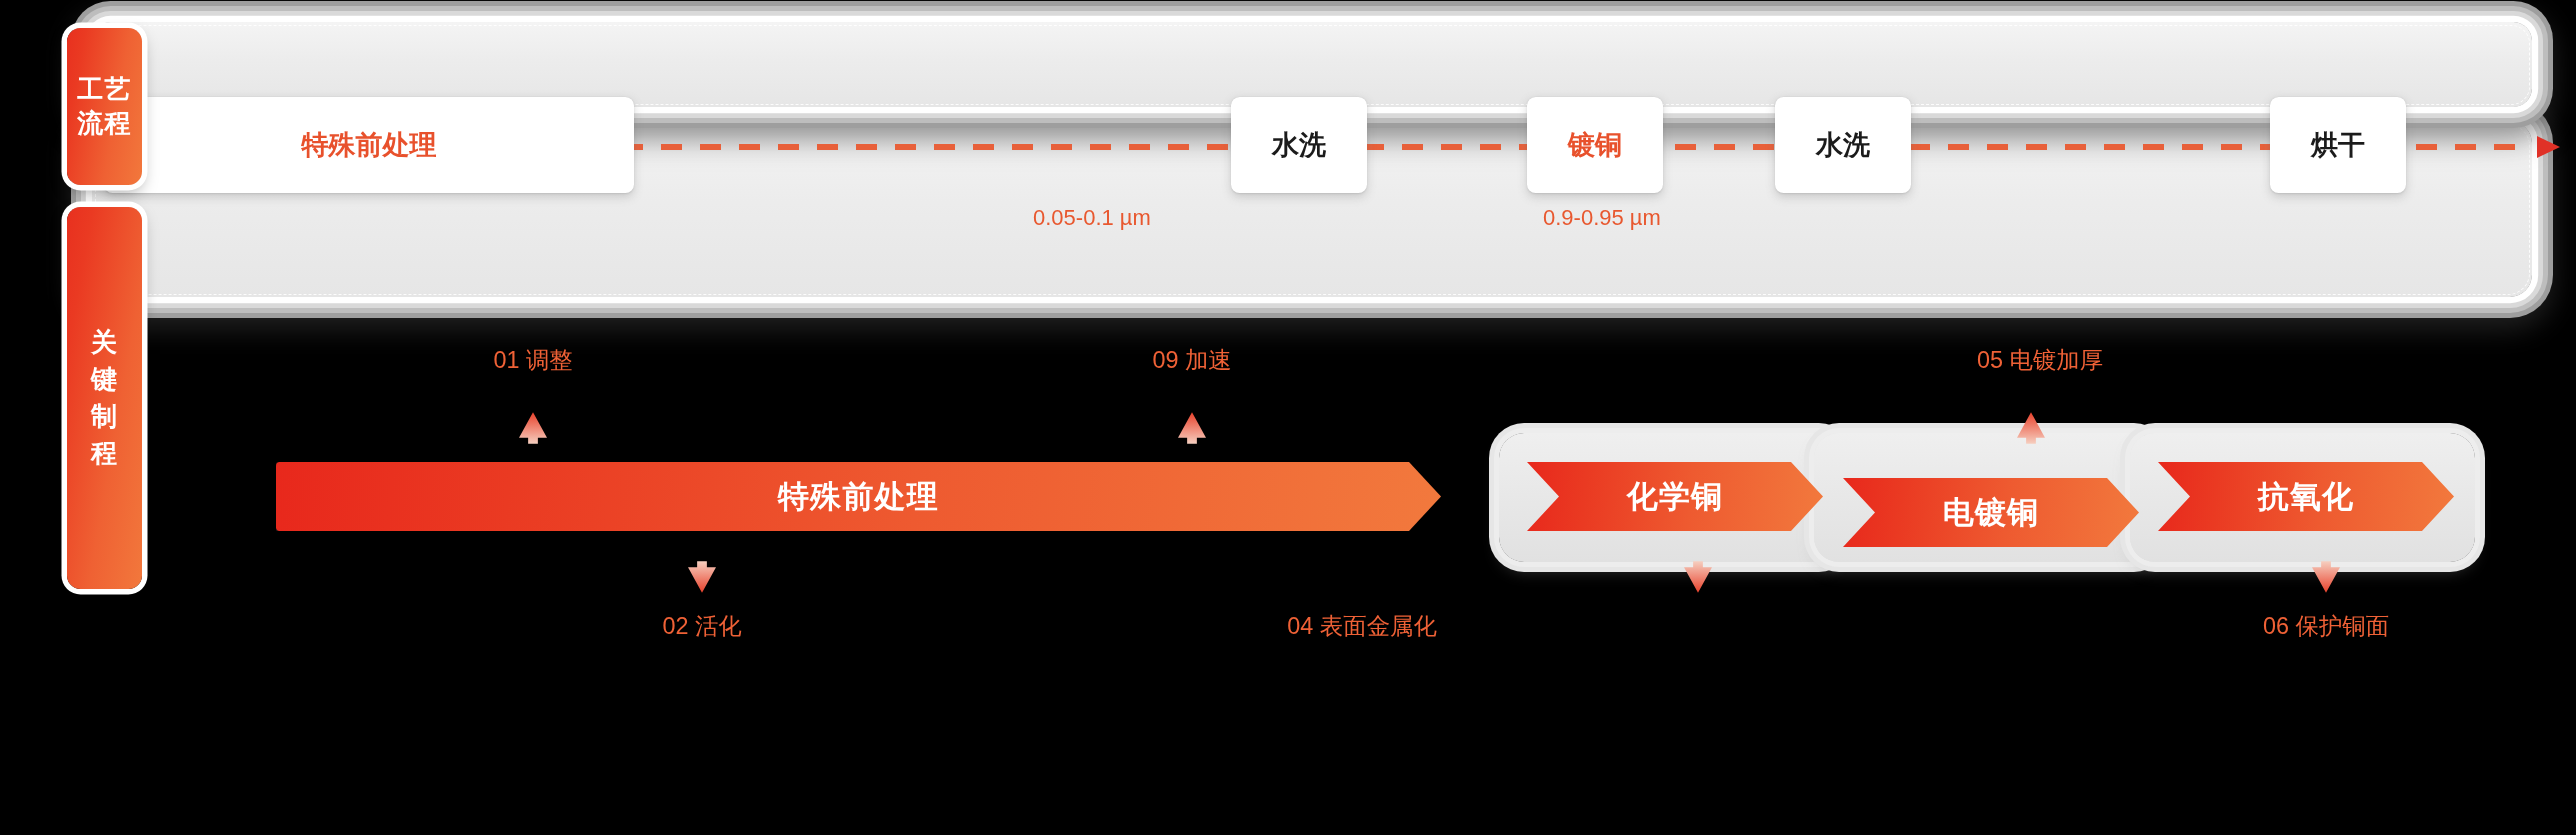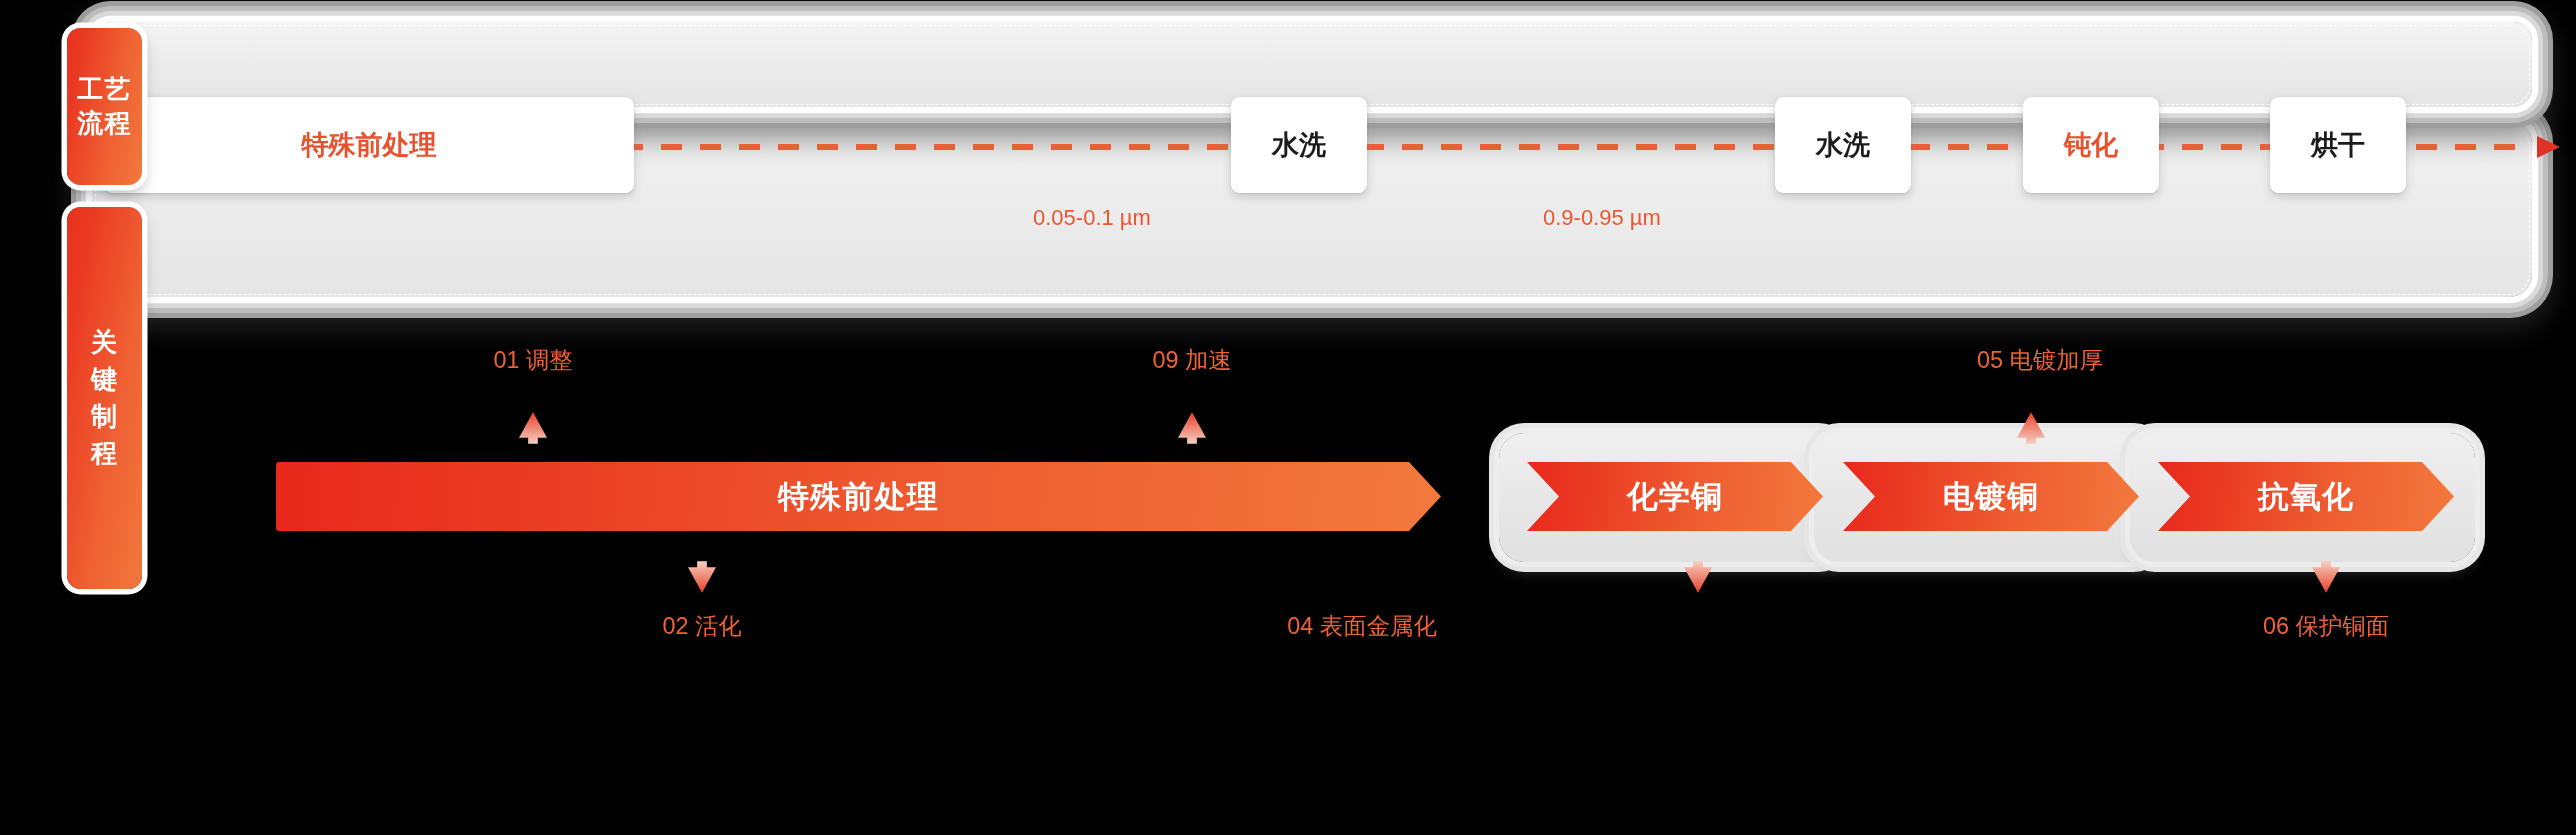--- a/index.html
+++ b/index.html
@@ -185,21 +185,21 @@
     top: 462px;
     width: 1165px;
     clip-path: polygon(0 0, calc(100% - 32px) 0, 100% 50%, calc(100% - 32px) 100%, 0 100%);
     border-radius: 3.7px 0 0 3.7px;
   }
   
   .chev.notched {
     clip-path: polygon(0 0, calc(100% - 32px) 0, 100% 50%, calc(100% - 32px) 100%, 0 100%, 32px 50%);
   }
   #chev-1 { left: 1527px; top: 462px; width: 296px; }
-  #chev-2 { left: 1843px; top: 462px; width: 296px; text-align: center; }
+  #chev-2 { left: 1843px; top: 478px; width: 296px; text-align: center; }
   #chev-3 { left: 2158px; top: 462px; width: 296px; text-align: right; }
 
   
   .chev-slot {
     position: absolute;
     top: 433px;
     height: 129px;
     border-radius: 25px;
     background: linear-gradient(180deg, #efefef 0%, #e7e7e7 55%, #e1e1e1 100%);
     box-shadow: 0 0 0 5px #ededed, 0 0 0 10px #e6e6e6, 0 8.6px 16px rgba(150,150,150,0.35);
@@ -271,29 +271,29 @@
   <div class="step-card accent" style="left:104px; width:530px;">
     <span>特殊前处理</span>
   </div>
 
   <div class="thickness-note" style="left:1033px;">0.05-0.1 µm</div>
 
   <div class="step-card plain" style="left:1231px; width:136px;">
     <span>水洗</span>
   </div>
 
+  <div class="step-card accent" style="left:1527px; width:136px;">
+    <span>镀铜</span>
+  </div>
   <div class="thickness-note" style="left:1543px;">0.9-0.95 µm</div>
 
   <div class="step-card plain" style="left:1775px; width:136px;">
     <span>水洗</span>
   </div>
 
-  <div class="step-card accent" style="left:2023px; width:136px;">
-    <span>钝化</span>
-  </div>
 
   <div class="step-card plain" style="left:2270px; width:136px;">
     <span>烘干</span>
   </div>
 
   <div id="key-row">
 
     <div class="chev-slot" id="slot-1"></div>
     <div class="chev-slot" id="slot-2"></div>
     <div class="chev-slot" id="slot-3"></div>

